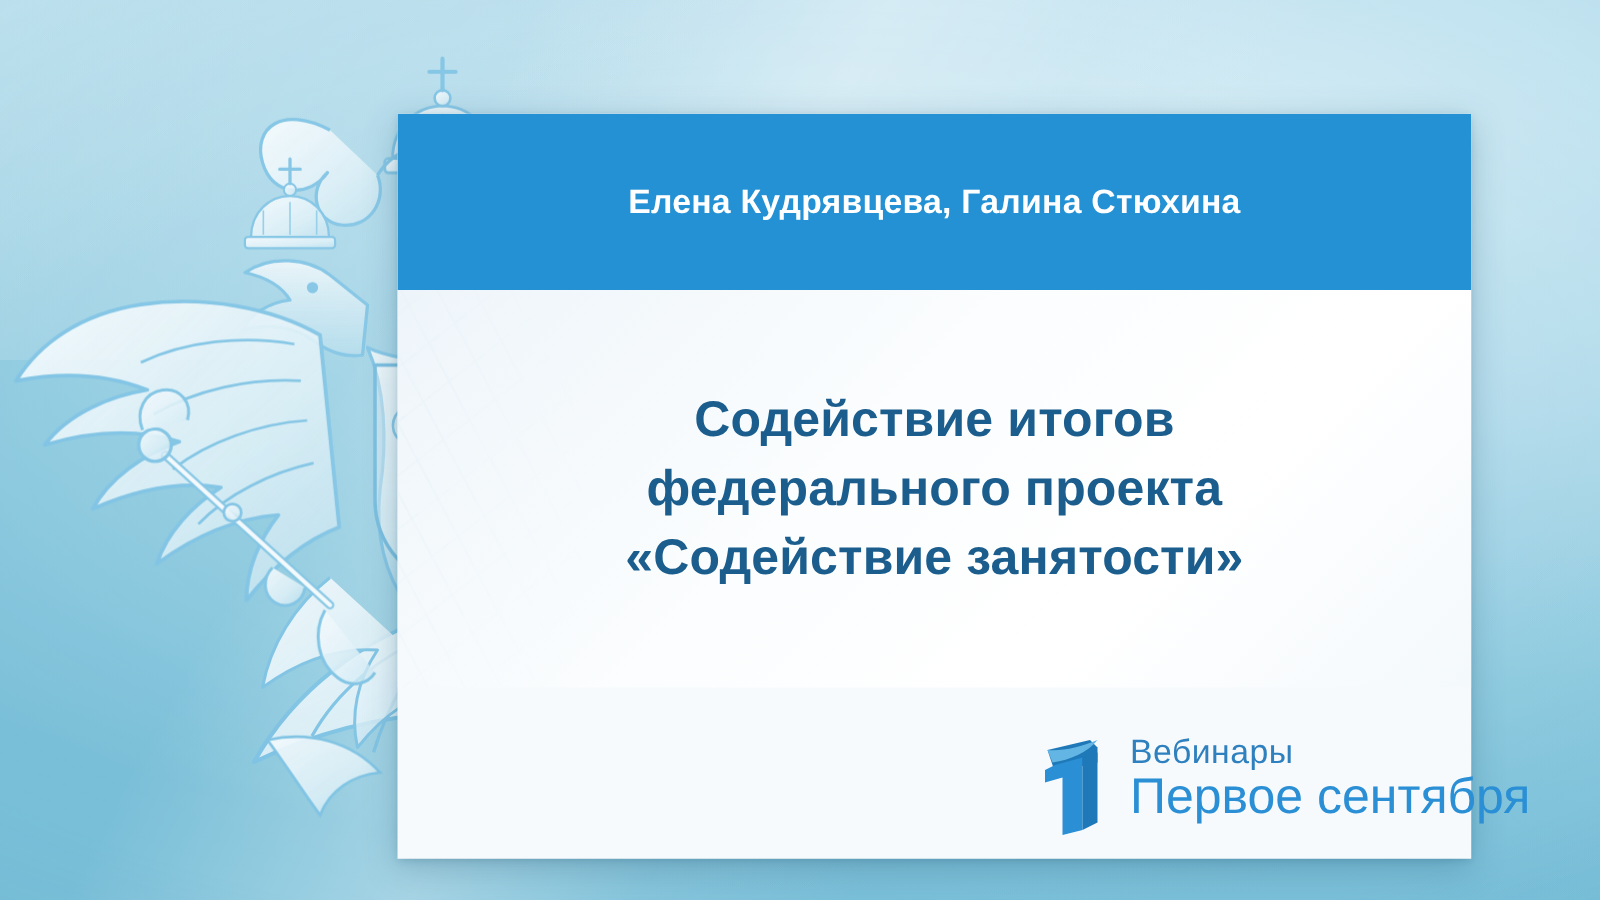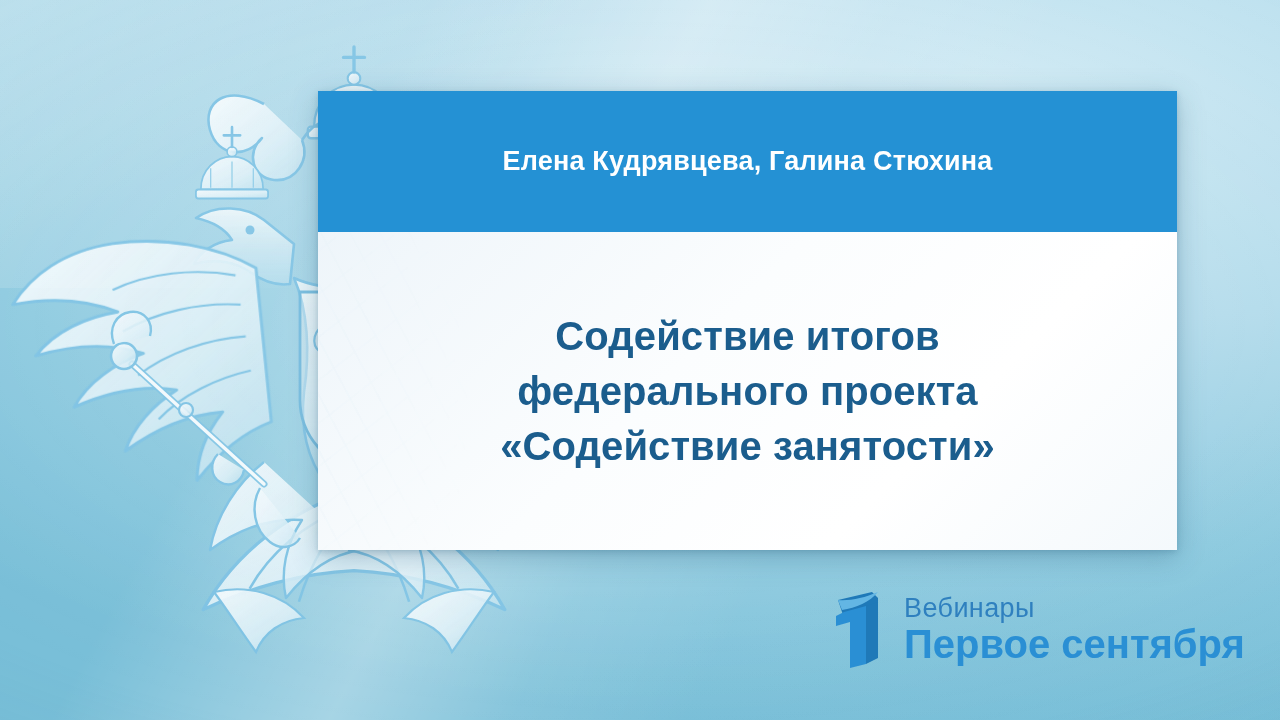--- a/index.html
+++ b/index.html
@@ -76,21 +76,21 @@
     height: 100%;
     display: block;
   }
 
   
   .card {
     position: absolute;
     left: 318px;
     top: 91px;
     width: 859px;
-    height: 459px;
+    height: 596px;
     box-shadow: 0 7px 26px rgba(32,86,116,0.30), 0 2px 6px rgba(32,86,116,0.22);
     overflow: hidden;
     background: #f7fafc;
   }
 
   .card-header {
     position: relative;
     height: 141px;
     background: #2491d4;
     display: flex;
@@ -146,42 +146,41 @@
     letter-spacing: 0.1px;
   }
   .slide-title .tl { display: block; }
 
   
   .logo {
     position: absolute;
     left: 826px;
     top: 588px;
     display: flex;
-    align-items: center;
     gap: 16px;
   }
   .logo-mark {
     width: 62px;
     height: 82px;
     flex: 0 0 auto;
   }
   .logo-mark svg { display: block; width: 100%; height: 100%; }
 
   .logo-text { line-height: 1; }
   .logo-line-1 {
     font-size: 27px;
     font-weight: normal;
     color: #2f80bf;
     letter-spacing: 0.4px;
     display: block;
     margin-bottom: 2px;
   }
   .logo-line-2 {
     font-size: 40px;
-    font-weight: bold;
+    font-weight: normal;
     color: #2a8fd4;
     letter-spacing: 0px;
     display: block;
   }
 </style>
 </head>
 <body>
 
 <div id="stage">
 

